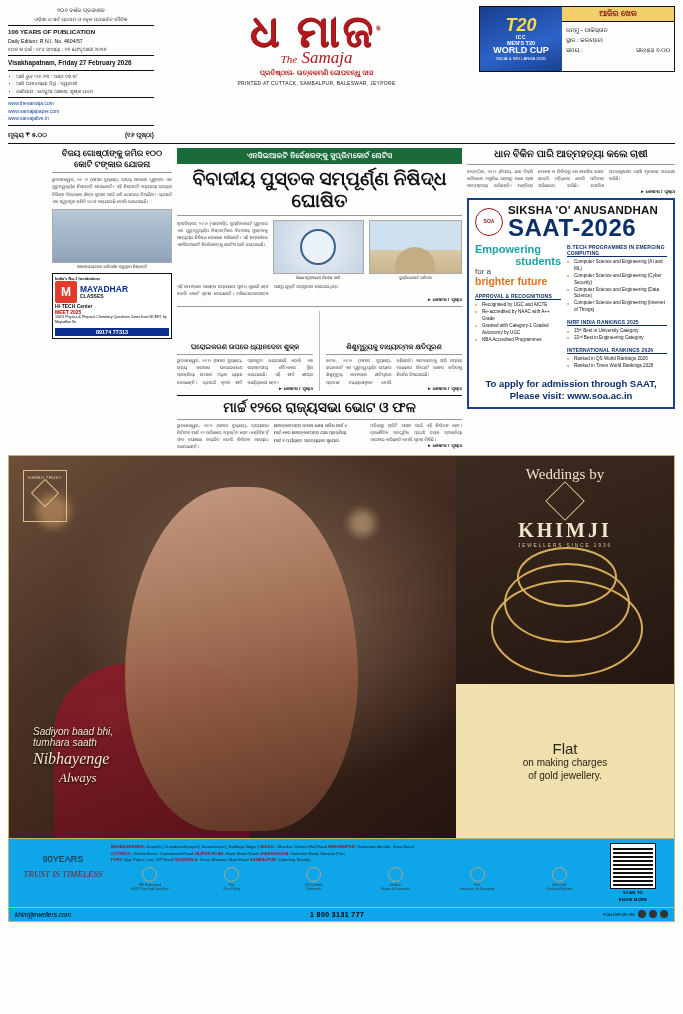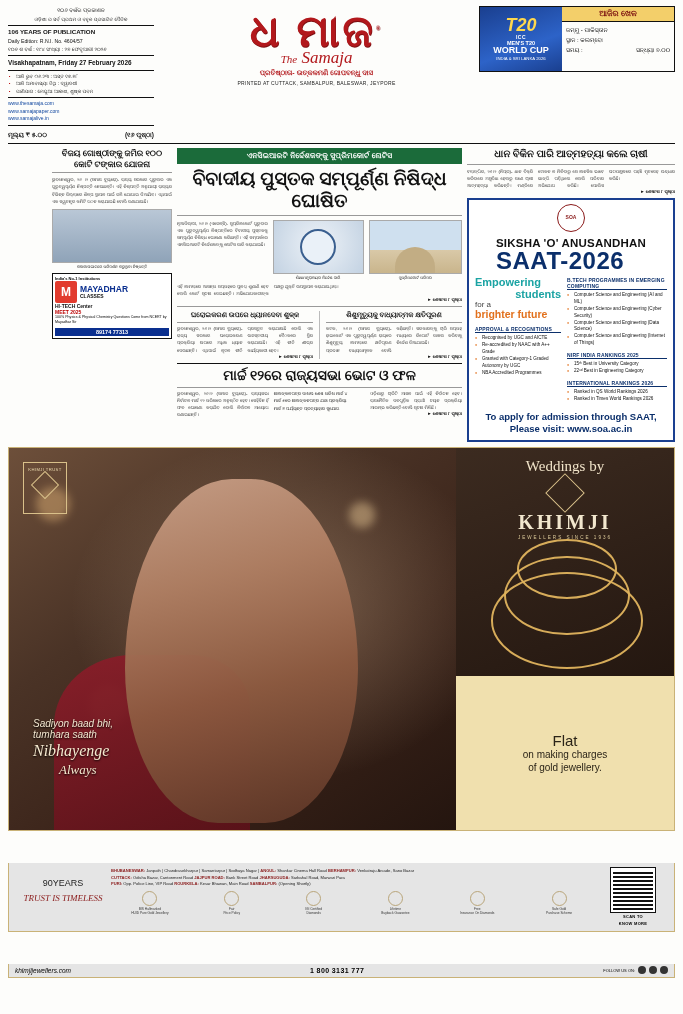--- a/index.html
+++ b/index.html
@@ -43,21 +43,21 @@
   .cup-rows{flex:1;font-size:6px;padding:3px 4px;line-height:1.7;}
   .cup-rows div{display:flex;justify-content:space-between;}
 
   
   .news{display:flex;gap:5px;margin-top:4px;}
   .col-a{width:120px;padding-left:44px;}
   .col-b{flex:1;}
   .col-d{width:208px;}
 
   .hd-sm{font-family:"Liberation Serif",serif;font-weight:bold;font-size:8.5px;line-height:1.25;text-align:center;color:#111;}
-  .hd-xs{font-family:"Liberation Serif",serif;font-weight:bold;font-size:7px;line-height:1.3;text-align:center;color:#111;}
+  .hd-xs{font-family:"Liberation Serif",serif;font-weight:bold;font-size:7px;line-height:1.3;text-align:center;color:#111;margin-top:32px;}
   .body-txt{font-size:4.4px;line-height:1.62;text-align:justify;color:#222;column-gap:5px;}
   .more{font-size:4.4px;text-align:right;font-weight:bold;}
 
   .banner{background:#1b6b3a;color:#fff;text-align:center;font-size:7.5px;font-weight:bold;padding:3px 2px;letter-spacing:.2px;}
   .mainhd{font-family:"Liberation Serif",serif;font-weight:bold;font-size:19px;text-align:center;line-height:1.15;color:#111;margin:4px 14px 3px;}
 
   .photo{background:#d8d8d8;border:1px solid #aaa;}
   .ph-emblem{height:52px;background:radial-gradient(circle at 50% 45%,#eef3f8,#c3d2e2);display:flex;align-items:center;justify-content:center;}
   .ph-build{height:52px;background:linear-gradient(180deg,#cfe0ef 0%,#cfe0ef 55%,#d9c9a8 55%,#c9b58c 100%);display:flex;align-items:flex-end;justify-content:center;}
   .ph-people{height:52px;background:linear-gradient(180deg,#b9c7d6,#8fa3b8);}
@@ -68,21 +68,21 @@
   .may-row{display:flex;gap:3px;align-items:center;}
   .may-logo{width:22px;height:22px;background:#e23b2e;color:#fff;font-size:12px;font-weight:bold;display:flex;align-items:center;justify-content:center;border-radius:2px;}
   .may-name{font-size:8.5px;font-weight:bold;color:#0a2f8f;line-height:1;}
   .may-sub{font-size:5px;font-weight:bold;color:#111;}
   .may-meet{font-size:5px;font-weight:bold;color:#b00;}
   .may-txt{font-size:3.6px;line-height:1.5;}
   .may-ph{background:#0a2f8f;color:#fff;font-size:5.5px;font-weight:bold;text-align:center;padding:1px;margin-top:2px;}
 
   
   .saat{border:2px solid #1a3f8f;margin-top:4px;background:#fff;}
-  .saat-hd{display:flex;align-items:center;gap:5px;padding:4px 6px 2px;flex-direction:column;}
+  .saat-hd{display:flex;align-items:center;gap:5px;padding:4px 6px 2px;}
   .saat-seal{width:26px;height:26px;border-radius:50%;border:1.5px solid #8a1a1a;background:#fff;display:flex;align-items:center;justify-content:center;font-size:5px;color:#8a1a1a;font-weight:bold;text-align:center;line-height:1;}
   .saat-t1{font-size:11.5px;font-weight:bold;color:#111;letter-spacing:.2px;}
   .saat-t2{font-size:24px;font-weight:bold;color:#0b2f6b;line-height:1;letter-spacing:.5px;}
   .saat-body{display:flex;gap:6px;padding:2px 6px 4px;}
   .saat-l{width:86px;}
   .saat-emp{font-size:11px;font-weight:bold;color:#1aa3a3;line-height:1.05;}
   .saat-stu{font-size:11px;font-weight:bold;color:#1aa3a3;line-height:1.05;text-align:right;}
   .saat-for{font-size:8px;color:#444;}
   .saat-bright{font-size:10.5px;font-weight:bold;color:#e2711d;line-height:1.05;}
   .saat-r{flex:1;}
@@ -114,21 +114,21 @@
   .kh-jewels{position:absolute;left:0;right:0;bottom:6px;height:140px;}
   .neck{position:absolute;border:2px solid #e0b45e;border-radius:50%;opacity:.95;}
   .kh-r-bot{flex:1;background:#f0e0ae;display:flex;flex-direction:column;align-items:center;justify-content:center;color:#2b2418;}
   .flat{font-size:15px;}
   .num45{font-size:56px;font-weight:bold;line-height:.85;letter-spacing:-2px;}
   .pct{font-size:17px;}
   .offtxt{font-size:10px;margin-top:2px;}
   .mk{font-size:10px;line-height:1.25;text-align:center;}
 
   
-  .khf{border:1px solid #c9b277;border-top:none;background:#e5e5e5;padding:5px 6px;display:flex;gap:0;margin-top:32px;}
+  .khf{border:1px solid #c9b277;border-top:none;background:#0ea5e9;padding:5px 6px;display:flex;gap:0;}
   .khf-l{width:96px;text-align:center;}
   .khf-90{font-size:20px;font-weight:bold;color:#1d1d1d;letter-spacing:-1px;}
   .khf-90 span{font-size:9px;font-weight:normal;letter-spacing:0;}
   .khf-trust{font-family:"Liberation Serif",serif;font-style:italic;font-size:9px;color:#8a1a1a;margin-top:2px;}
   .khf-m{flex:1;font-size:4.1px;line-height:1.55;color:#222;}
   .khf-m b{color:#8a1a1a;}
   .khf-icons{display:flex;gap:4px;margin-top:4px;}
   .khf-ic{flex:1;text-align:center;font-size:3.2px;color:#333;line-height:1.25;}
   .khf-ic .cir{width:13px;height:13px;border:1px solid #b9a57a;border-radius:50%;margin:0 auto 1px;}
   .khf-r{width:70px;text-align:center;}

